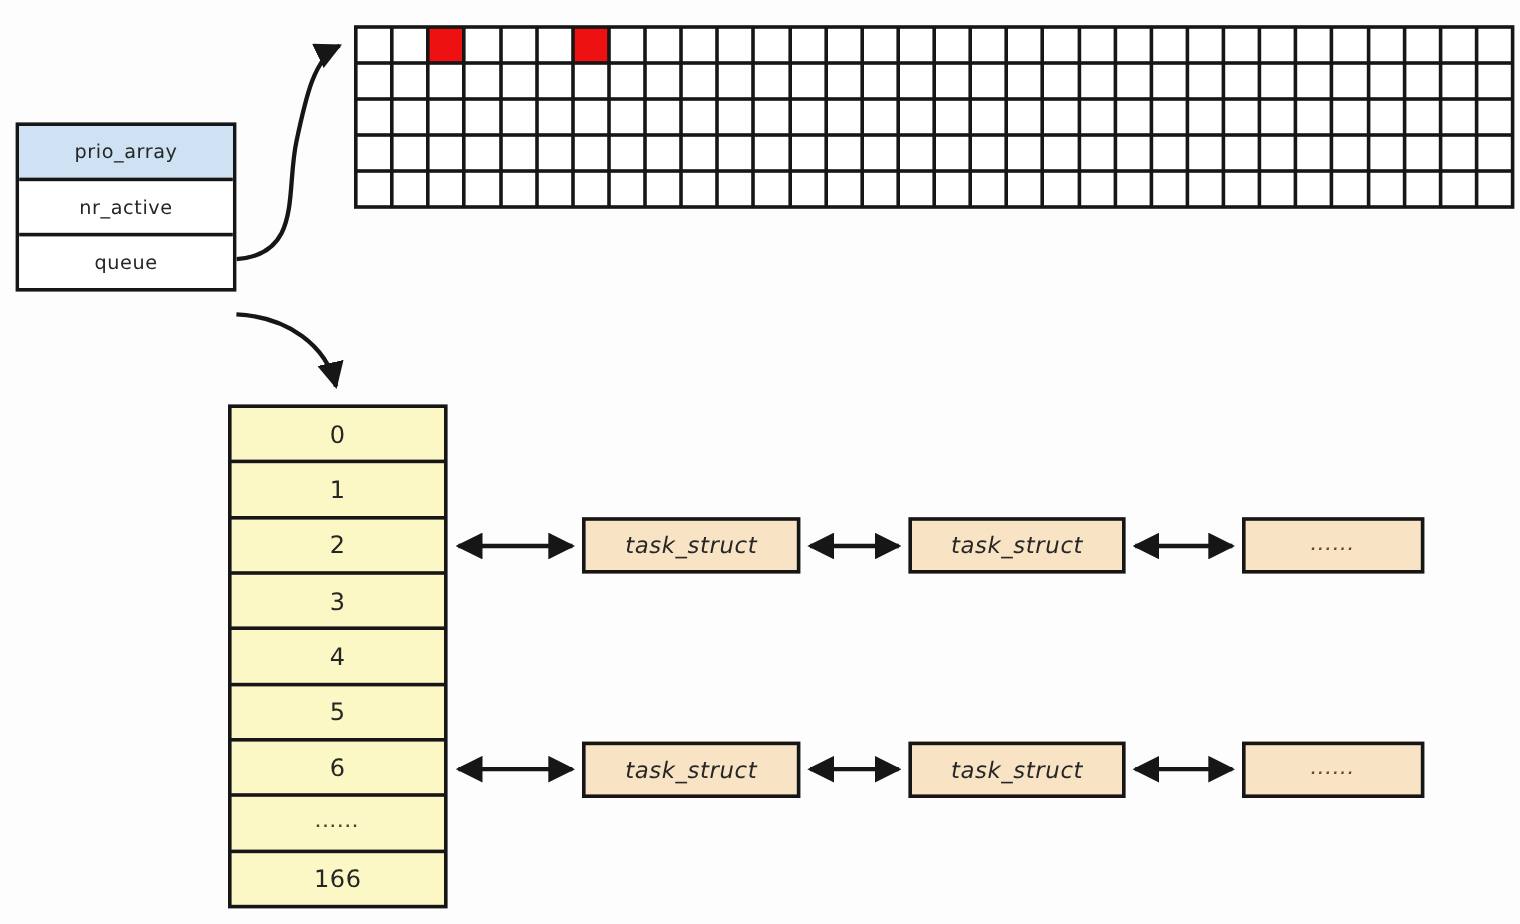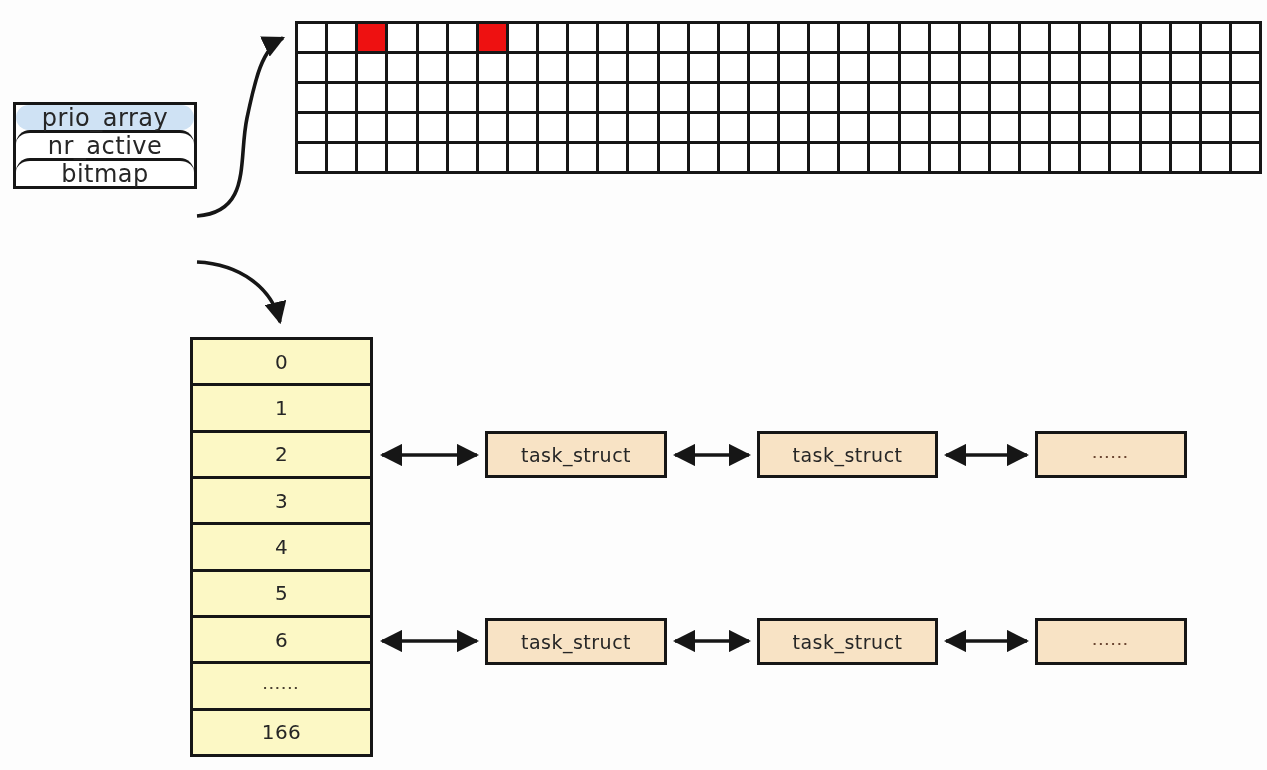--- a/index.html
+++ b/index.html
@@ -9,25 +9,24 @@
     font-family:"DejaVu Sans", sans-serif;
     color:#262626;
   }
   
   .sbox{
     position:absolute;left:13px;top:102px;width:178px;
     border:3px solid var(--line,#161616);
     background:#fff;
   }
   .sbox .srow{
-    height:25px;display:flex;align-items:center;justify-content:center;
-    font-size:24px;letter-spacing:.5px;
+    height:43px;display:flex;align-items:center;justify-content:center;
+    font-size:16px;letter-spacing:.5px;
     border-top:3px solid var(--line,#161616);
     background:var(--field-fill,#ffffff);
-    border-radius:19px;
   }
   .sbox .srow.title{border-top:none;background:var(--header-fill,#cfe2f4);}
   
   .bgrid{
     position:absolute;left:295px;top:21px;width:961px;height:147px;
     background:var(--line,#161616);
     display:grid;gap:3px;padding:3px;
   }
   .bcell{background:var(--cell-fill,#ffffff);}
   .bcell.on{background:var(--active-fill,#ee1111);}
@@ -45,21 +44,21 @@
   .qcell.dots{font-size:11px;font-weight:bold;letter-spacing:2px;color:#4a4032;}
   
   .trow{position:absolute;left:0;width:1267px;height:47px;}
   .trow.r0{top:431px;}
   .trow.r1{top:618px;}
   .tnode{
     position:absolute;top:0;height:41px;
     background:var(--task-fill,#f8e3c5);
     border:3px solid var(--line,#161616);
     display:flex;align-items:center;justify-content:center;
-    font-size:19px;letter-spacing:.5px;
+    font-size:19px;letter-spacing:.5px;font-style:italic;
   }
   .tnode.n0{left:485px;width:176px;}
   .tnode.n1{left:757px;width:175px;}
   .tnode.n2{left:1035px;width:146px;}
   .tnode.dots{font-size:11px;font-weight:bold;letter-spacing:2px;color:#6b4632;}
   
   svg.arrows{position:absolute;left:0;top:0;pointer-events:none;}
 </style>
 </head>
 <body style="--background: #fdfdfd; --line: #161616; --header-fill: #cfe2f4; --field-fill: #ffffff; --cell-fill: #ffffff; --active-fill: #ee1111; --queue-fill: #fcf8c5; --task-fill: #f8e3c5;">
@@ -81,21 +80,21 @@
 
   <line x1="382" y1="641" x2="477" y2="641" stroke="#161616" stroke-width="3.6" marker-start="url(#tri)" marker-end="url(#tri)"></line>
   <line x1="675" y1="641" x2="749" y2="641" stroke="#161616" stroke-width="3.6" marker-start="url(#tri)" marker-end="url(#tri)"></line>
   <line x1="946" y1="641" x2="1027" y2="641" stroke="#161616" stroke-width="3.6" marker-start="url(#tri)" marker-end="url(#tri)"></line>
 </svg>
 
 <div class="sbox">
   <div class="srow title">prio_array</div>
 
 <div class="srow">nr_active</div>
-    <div class="srow">bitmap</div>
+    <div class="srow">queue</div>
   </div>
 
 <div class="bgrid" style="grid-template-columns: repeat(32, 1fr); grid-template-rows: repeat(5, 1fr);">
     <div class="bcell"></div>
     <div class="bcell"></div>
     <div class="bcell on"></div>
     <div class="bcell"></div>
     <div class="bcell"></div>
     <div class="bcell"></div>
     <div class="bcell on"></div>

